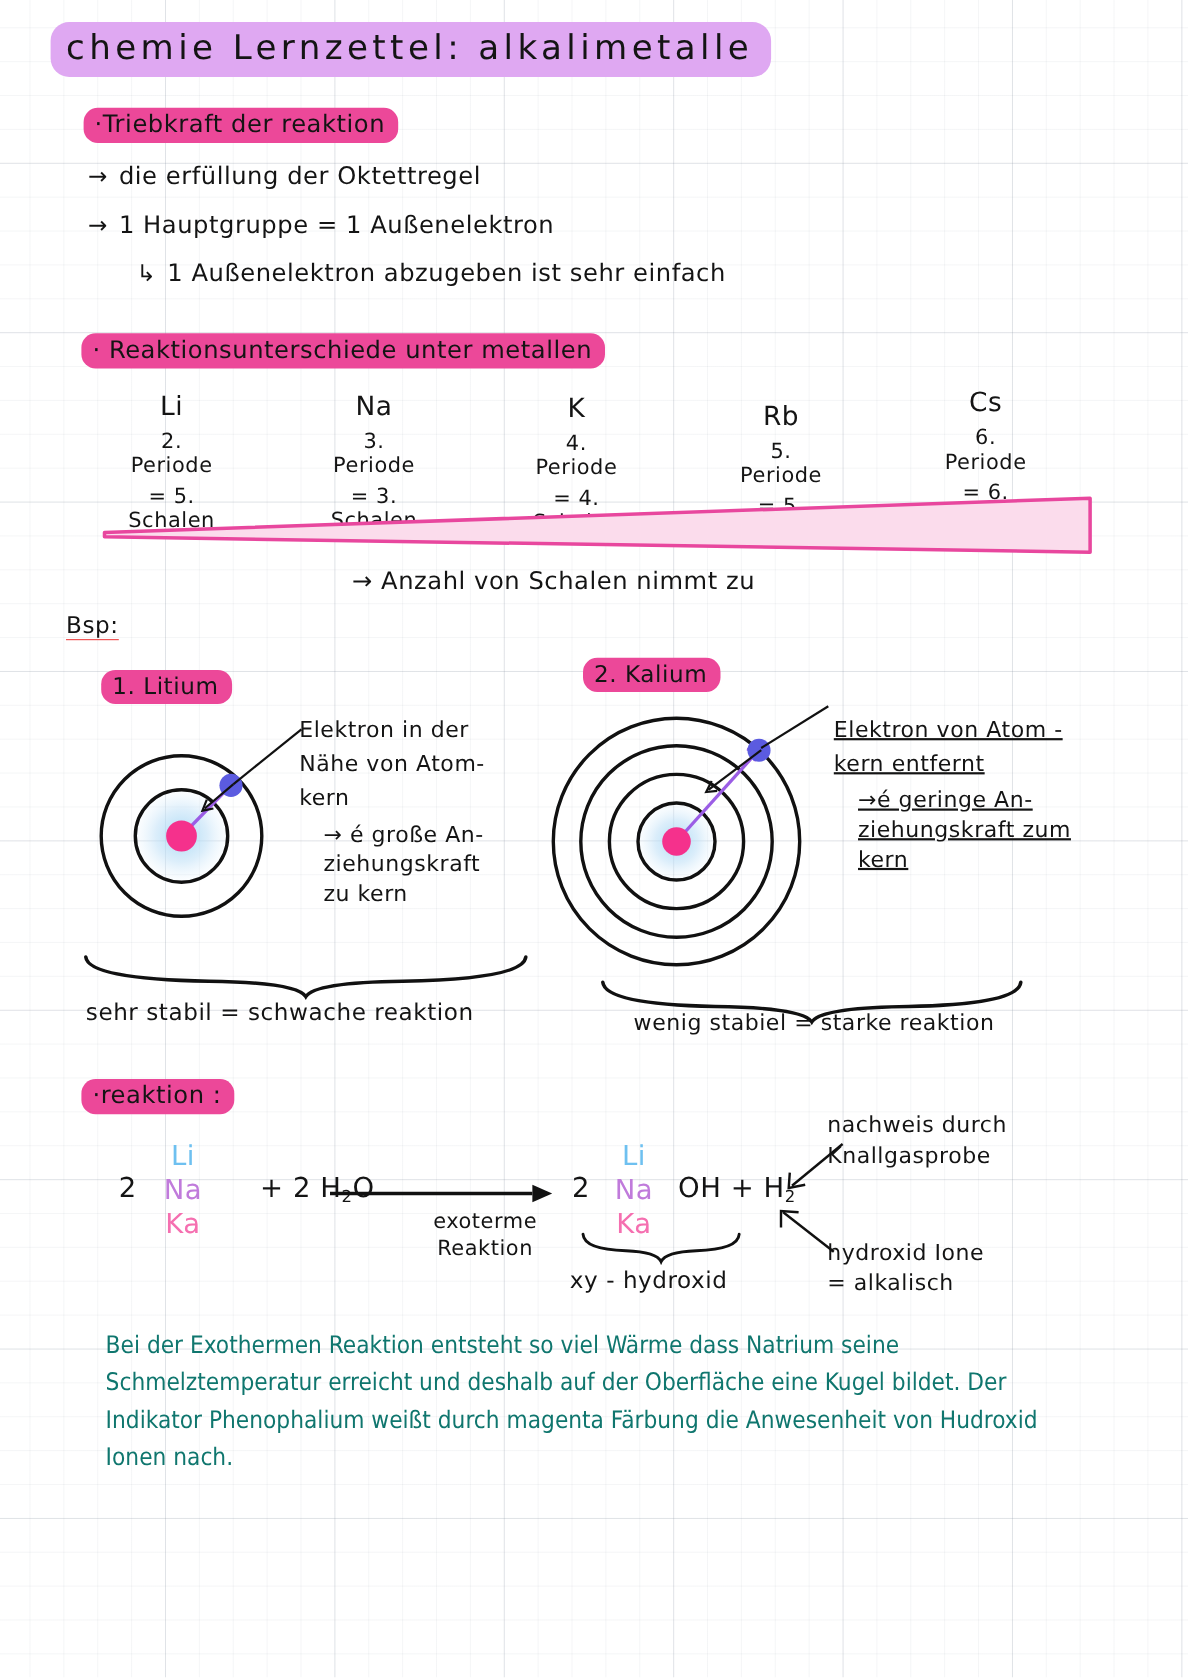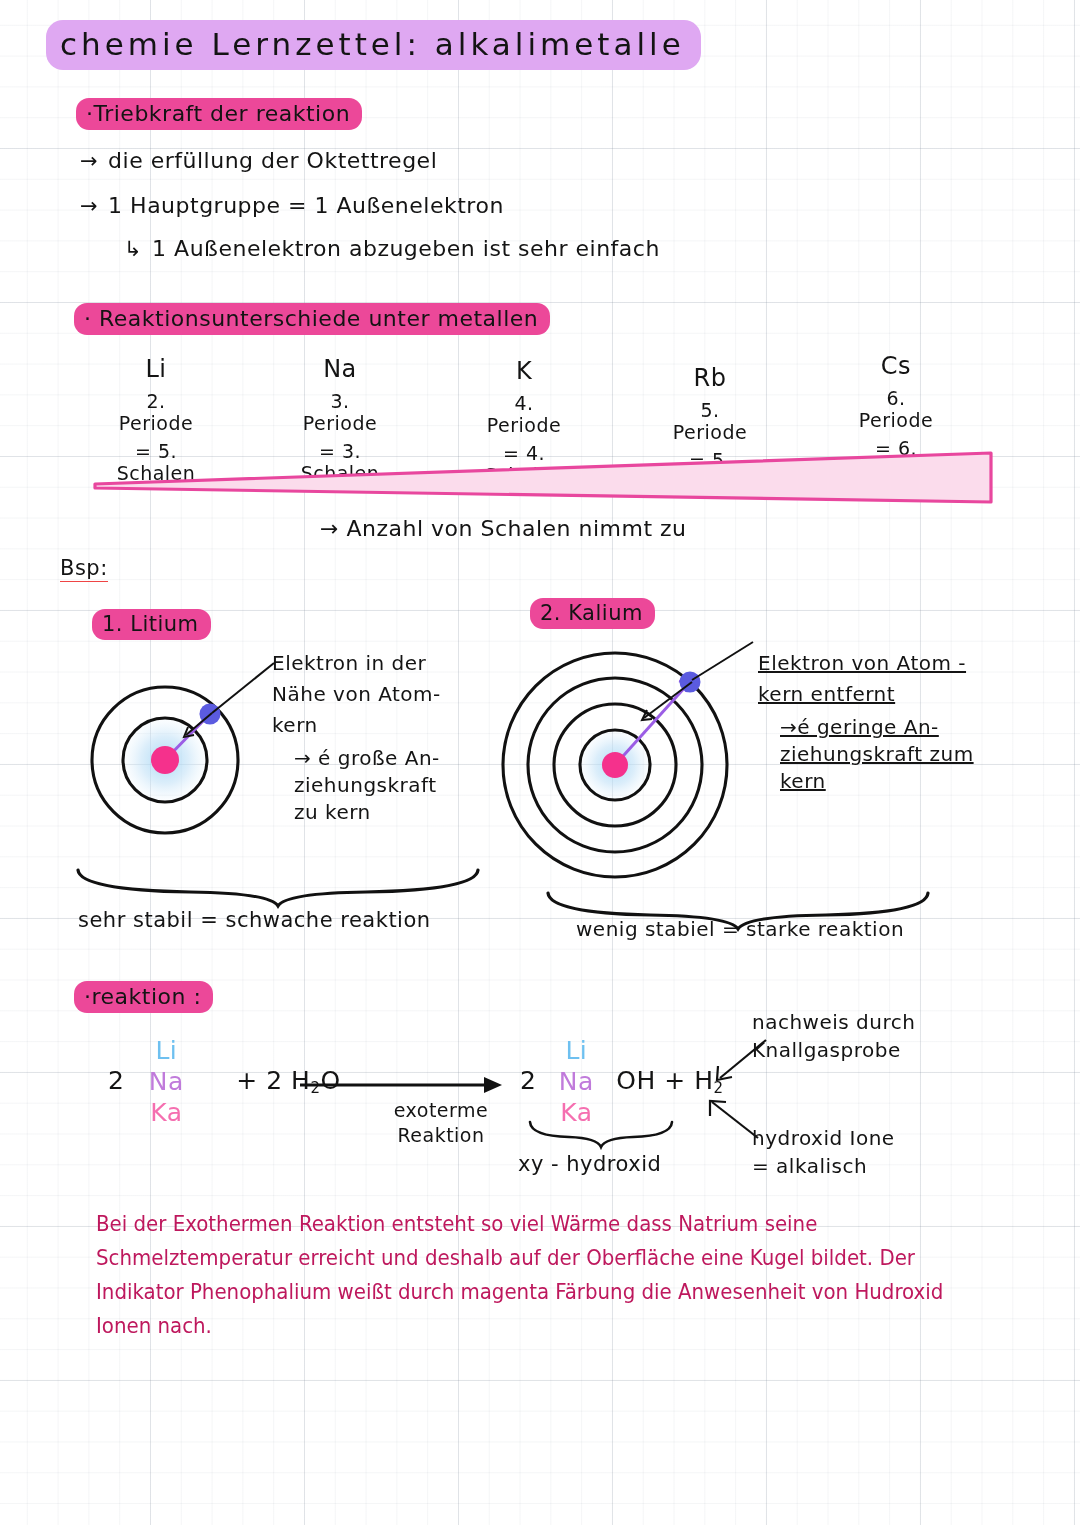--- a/index.html
+++ b/index.html
@@ -27,21 +27,21 @@
 
   
   .hand{
     font-family:"DejaVu Sans", sans-serif;
     color:#141414;
     letter-spacing:0.5px;
     font-weight:400;
   }
   .hand2{
     font-family:"DejaVu Sans Condensed","DejaVu Sans", sans-serif;
-    color:#be185d;
+    color:#0f766e;
     font-weight:400;
   }
 
   
   .hl{display:inline-block;padding:3px 12px 4px 10px;border-radius:13px;}
   .hl-purple{background:#dfa8f2;}
   .hl-blue{background:#ec4899;}
 
   
   #title{left:46px;top:20px;font-size:31px;letter-spacing:4px;}

